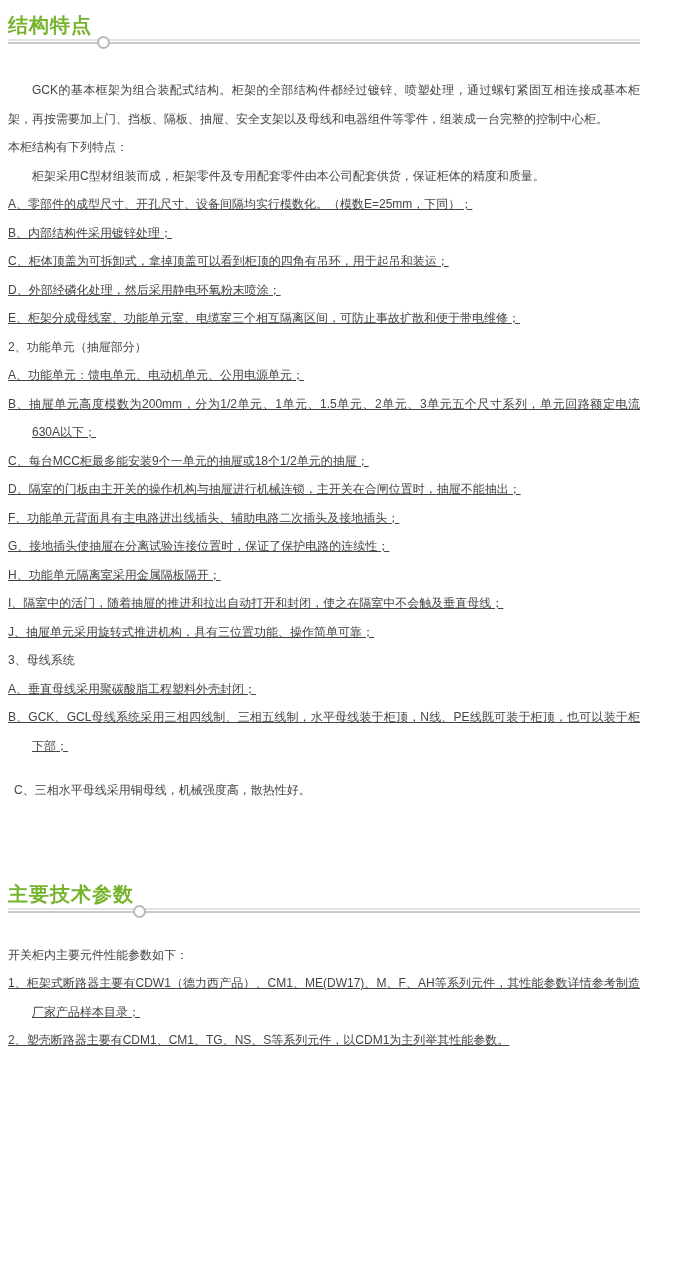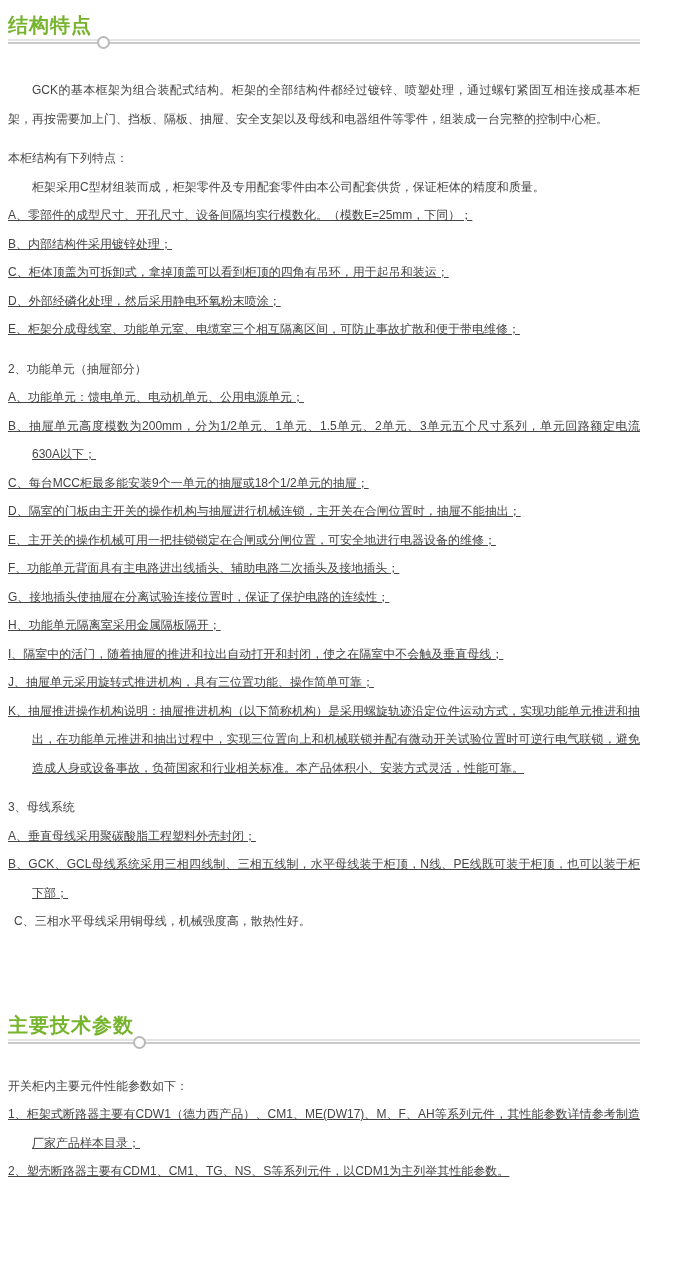--- a/index.html
+++ b/index.html
@@ -51,23 +51,23 @@
   .sec-body { margin: 0; }
   .para {
     margin: 0;
     font-size: 12px;
     line-height: 28.5px;
     color: #454545;
     text-align: justify;
     text-justify: inter-ideograph;
   }
   .para.indent { text-indent: 2em; }
-  .para.plain  { text-indent: 0; margin-top: 11px; }
+  .para.plain  { text-indent: 0; }
   .para.hang   { padding-left: 2em; text-indent: -2em; text-decoration: underline; }
-  .para.hangsp { padding-left: calc(2em + 6px); text-indent: -2em; }
+  .para.hangsp { padding-left: calc(2em + 6px); text-indent: -2em; margin-top: 16px; }
   .section-gap { height: 76px; }
 </style>
 </head>
 <body>
 
 <div class="page">
 
   <section class="doc-section">
     <header class="sec-head">
       <h2 class="sec-title">结构特点</h2>
@@ -82,27 +82,25 @@
         <p class="para hang">A、零部件的成型尺寸、开孔尺寸、设备间隔均实行模数化。（模数E=25mm，下同）；</p>
         <p class="para hang">B、内部结构件采用镀锌处理；</p>
         <p class="para hang">C、柜体顶盖为可拆卸式，拿掉顶盖可以看到柜顶的四角有吊环，用于起吊和装运；</p>
         <p class="para hang">D、外部经磷化处理，然后采用静电环氧粉末喷涂；</p>
         <p class="para hang">E、柜架分成母线室、功能单元室、电缆室三个相互隔离区间，可防止事故扩散和便于带电维修；</p>
         <p class="para plain">2、功能单元（抽屉部分）</p>
         <p class="para hang">A、功能单元：馈电单元、电动机单元、公用电源单元；</p>
         <p class="para hang">B、抽屉单元高度模数为200mm，分为1/2单元、1单元、1.5单元、2单元、3单元五个尺寸系列，单元回路额定电流630A以下；</p>
         <p class="para hang">C、每台MCC柜最多能安装9个一单元的抽屉或18个1/2单元的抽屉；</p>
         <p class="para hang">D、隔室的门板由主开关的操作机构与抽屉进行机械连锁，主开关在合闸位置时，抽屉不能抽出；</p>
-        <p class="para hang">E、主开关的操作机械可用一把挂锁锁定在合闸或分闸位置，可安全地进行电器设备的维修；</p>
         <p class="para hang">F、功能单元背面具有主电路进出线插头、辅助电路二次插头及接地插头；</p>
         <p class="para hang">G、接地插头使抽屉在分离试验连接位置时，保证了保护电路的连续性；</p>
         <p class="para hang">H、功能单元隔离室采用金属隔板隔开；</p>
         <p class="para hang">I、隔室中的活门，随着抽屉的推进和拉出自动打开和封闭，使之在隔室中不会触及垂直母线；</p>
         <p class="para hang">J、抽屉单元采用旋转式推进机构，具有三位置功能、操作简单可靠；</p>
-        <p class="para hang">K、抽屉推进操作机构说明：抽屉推进机构（以下简称机构）是采用螺旋轨迹沿定位件运动方式，实现功能单元推进和抽出，在功能单元推进和抽出过程中，实现三位置向上和机械联锁并配有微动开关试验位置时可逆行电气联锁，避免造成人身或设备事故，负荷国家和行业相关标准。本产品体积小、安装方式灵活，性能可靠。</p>
         <p class="para plain">3、母线系统</p>
         <p class="para hang">A、垂直母线采用聚碳酸脂工程塑料外壳封闭；</p>
         <p class="para hang">B、GCK、GCL母线系统采用三相四线制、三相五线制，水平母线装于柜顶，N线、PE线既可装于柜顶，也可以装于柜下部；</p>
         <p class="para hangsp">C、三相水平母线采用铜母线，机械强度高，散热性好。</p>
       </div>
   </section>
 
   <div class="section-gap"></div>
 
   <section class="doc-section">

